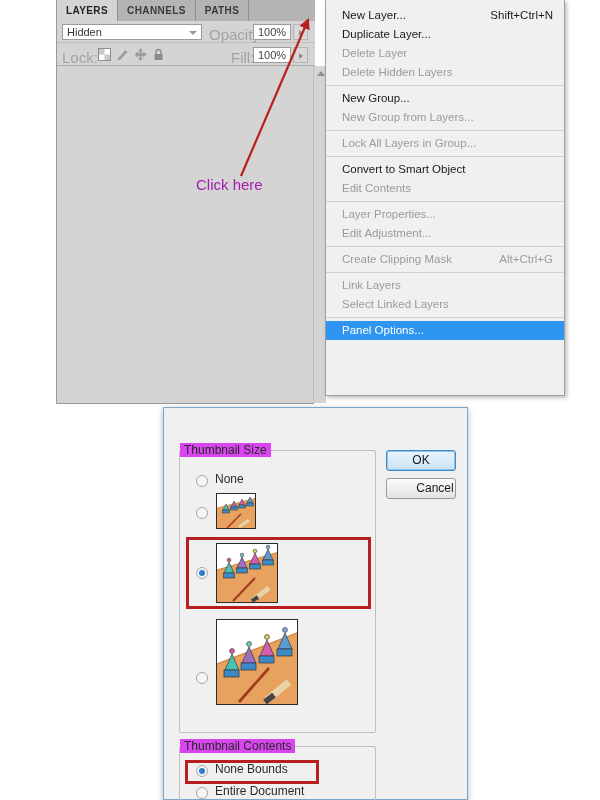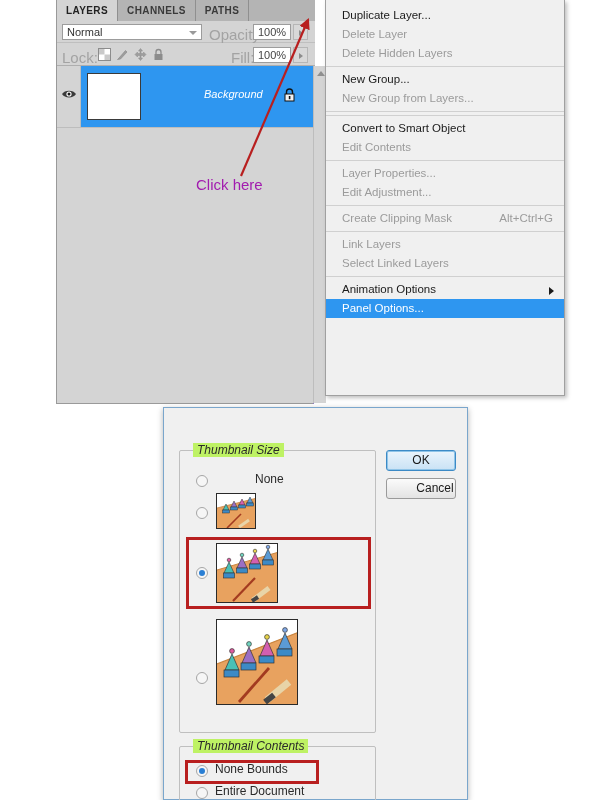--- a/index.html
+++ b/index.html
@@ -227,22 +227,22 @@
     color:#fff;font-size:11px;font-weight:bold;
     text-align:center;line-height:15px;
   }
   #dialog-body{left:0;top:24px;width:303px;height:367px;background:#f0f0f0;}
 
   .groupbox{
     position:absolute;border:1px solid #bfbfbf;border-radius:2px;
     box-sizing:border-box;background:transparent;
   }
   .groupbox-title{
-    position:absolute;top:-8px;left:13px;background:#bef264;
-    padding:0 4px;font-size:12px;color:#2a2a2a;font-style:italic;
+    position:absolute;top:-8px;left:0;background:#d946ef;
+    padding:0 4px;font-size:12px;color:#2a2a2a;
   }
   #thumbnail-size-group{left:15px;top:18px;width:197px;height:283px;}
   #thumbnail-contents-group{left:15px;top:314px;width:197px;height:62px;}
 
   .radio{
     position:absolute;width:12px;height:12px;border-radius:50%;
     background:#f6f6f6;border:1px solid #a6a6a6;box-sizing:border-box;
   }
   .radio.checked::after{
     content:"";position:absolute;left:2px;top:2px;width:6px;height:6px;
@@ -296,21 +296,21 @@
         <i></i>
         <i></i>
         <i></i>
         <i></i>
       </span>
   </div>
   <div class="abs" id="panel-menu-highlight"></div>
 
   <div class="abs" id="blend-row">
     <div class="abs" id="blend-select">
-      <span>Normal</span>
+      <span>Hidden</span>
       <span class="caret"></span>
     </div>
     <div class="abs dim-label" id="opacity-label">Opacity:</div>
     <div class="abs" id="opacity-box">100%</div>
     <div class="abs" id="opacity-stepper">
         <span class="caret"></span>
       </div>
   </div>
 
   <div class="abs" id="lock-row">
@@ -332,68 +332,57 @@
       <rect x="2.5" y="6" width="8" height="6" fill="#8c8c8c"></rect>
     </svg>
 
     <div class="abs dim-label" id="fill-label">Fill:</div>
     <div class="abs" id="fill-box">100%</div>
     <div class="abs" id="fill-stepper">
         <span class="caret"></span>
       </div>
   </div>
 
-  <div class="abs" id="layer-list">
-    <div class="abs" id="layer-row-background">
-      <div class="abs" id="eye-cell">
-        <svg id="eye-icon" viewBox="0 0 16 12">
-          <path d="M1 6 C3.5 1.5 12.5 1.5 15 6 C12.5 10.5 3.5 10.5 1 6 Z" fill="#3a3a3a"></path>
-          <circle cx="8" cy="6" r="2.6" fill="#fff"></circle>
-          <circle cx="8" cy="6" r="1.5" fill="#1a1a1a"></circle>
-        </svg>
-      </div>
-      <div class="abs" id="layer-thumb"></div>
-      <div class="abs" id="layer-name">Background</div>
-      <svg id="layer-lock-icon" viewBox="0 0 13 14">
-        <path d="M3.5 6 V4 a3 3 0 0 1 6 0 V6" fill="none" stroke="#111" stroke-width="1.4"></path>
-        <rect x="2" y="6" width="9" height="7" fill="#f2f2f2" stroke="#111" stroke-width="1"></rect>
-        <rect x="5.8" y="8" width="1.6" height="3.2" fill="#111"></rect>
-      </svg>
-    </div>
-  </div>
 
   <div class="abs" id="panel-scrollbar">
     <span id="scroll-up-arrow"></span>
   </div>
 </div>
 
 <div class="abs" id="flyout-menu">
   <div id="menu-pad-top"></div>
 
   <div class="mi">
+    <span>New Layer...</span>
+    <span class="shortcut">Shift+Ctrl+N</span>
+  </div>
+  <div class="mi">
     <span>Duplicate Layer...</span>
   </div>
   <div class="mi disabled">
     <span>Delete Layer</span>
   </div>
   <div class="mi disabled">
     <span>Delete Hidden Layers</span>
   </div>
 
   <div class="msep"></div>
 
   <div class="mi">
     <span>New Group...</span>
   </div>
   <div class="mi disabled">
     <span>New Group from Layers...</span>
   </div>
 
   <div class="msep"></div>
 
+  <div class="mi disabled">
+    <span>Lock All Layers in Group...</span>
+  </div>
 
   <div class="msep"></div>
 
   <div class="mi">
     <span>Convert to Smart Object</span>
   </div>
   <div class="mi disabled">
     <span>Edit Contents</span>
   </div>
 
@@ -417,24 +406,20 @@
 
   <div class="mi disabled">
     <span>Link Layers</span>
   </div>
   <div class="mi disabled">
     <span>Select Linked Layers</span>
   </div>
 
   <div class="msep"></div>
 
-  <div class="mi">
-    <span>Animation Options</span>
-    <span class="submenu-arrow"></span>
-  </div>
   <div class="mi selected">
     <span>Panel Options...</span>
   </div>
 </div>
 
 <svg class="abs" id="click-here-arrow" viewBox="0 0 130 180">
   <defs>
     <marker id="arrowhead" markerWidth="5" markerHeight="5" refX="4" refY="2.5" orient="auto">
       <polygon points="0 0, 5 2.5, 0 5" fill="#b81f1f"></polygon>
     </marker>
@@ -445,21 +430,21 @@
 
 <div class="abs" id="layers-panel-options-dialog">
 
 
   <div class="abs" id="dialog-body">
 
     <div class="groupbox" id="thumbnail-size-group">
       <span class="groupbox-title">Thumbnail Size</span>
 
       <span class="radio" style="left:16px;top:24px;"></span>
-      <span class="radio-label" style="left:35px;top:21px;margin-left:40px;">None</span>
+      <span class="radio-label" style="left:35px;top:21px;">None</span>
 
       <span class="radio" style="left:16px;top:56px;"></span>
       <span class="thumb-art" style="left:36px;top:42px;width:40px;height:36px;">
         <svg viewBox="0 0 40 36" width="40" height="36">
           <rect width="40" height="36" fill="#ffffff"></rect>
           <path d="M0 14 L40 4 L40 36 L0 36 Z" fill="#e8a25f"></path>
           <path d="M0 14 L40 4" stroke="#c98540" stroke-width="0.8"></path>
           <g stroke="#333" stroke-width="0.5">
             <path d="M6 16 l3 -6 l3 6 z" fill="#49c0b6"></path>
             <path d="M14 13 l3 -6 l3 6 z" fill="#9b6fc4"></path>

